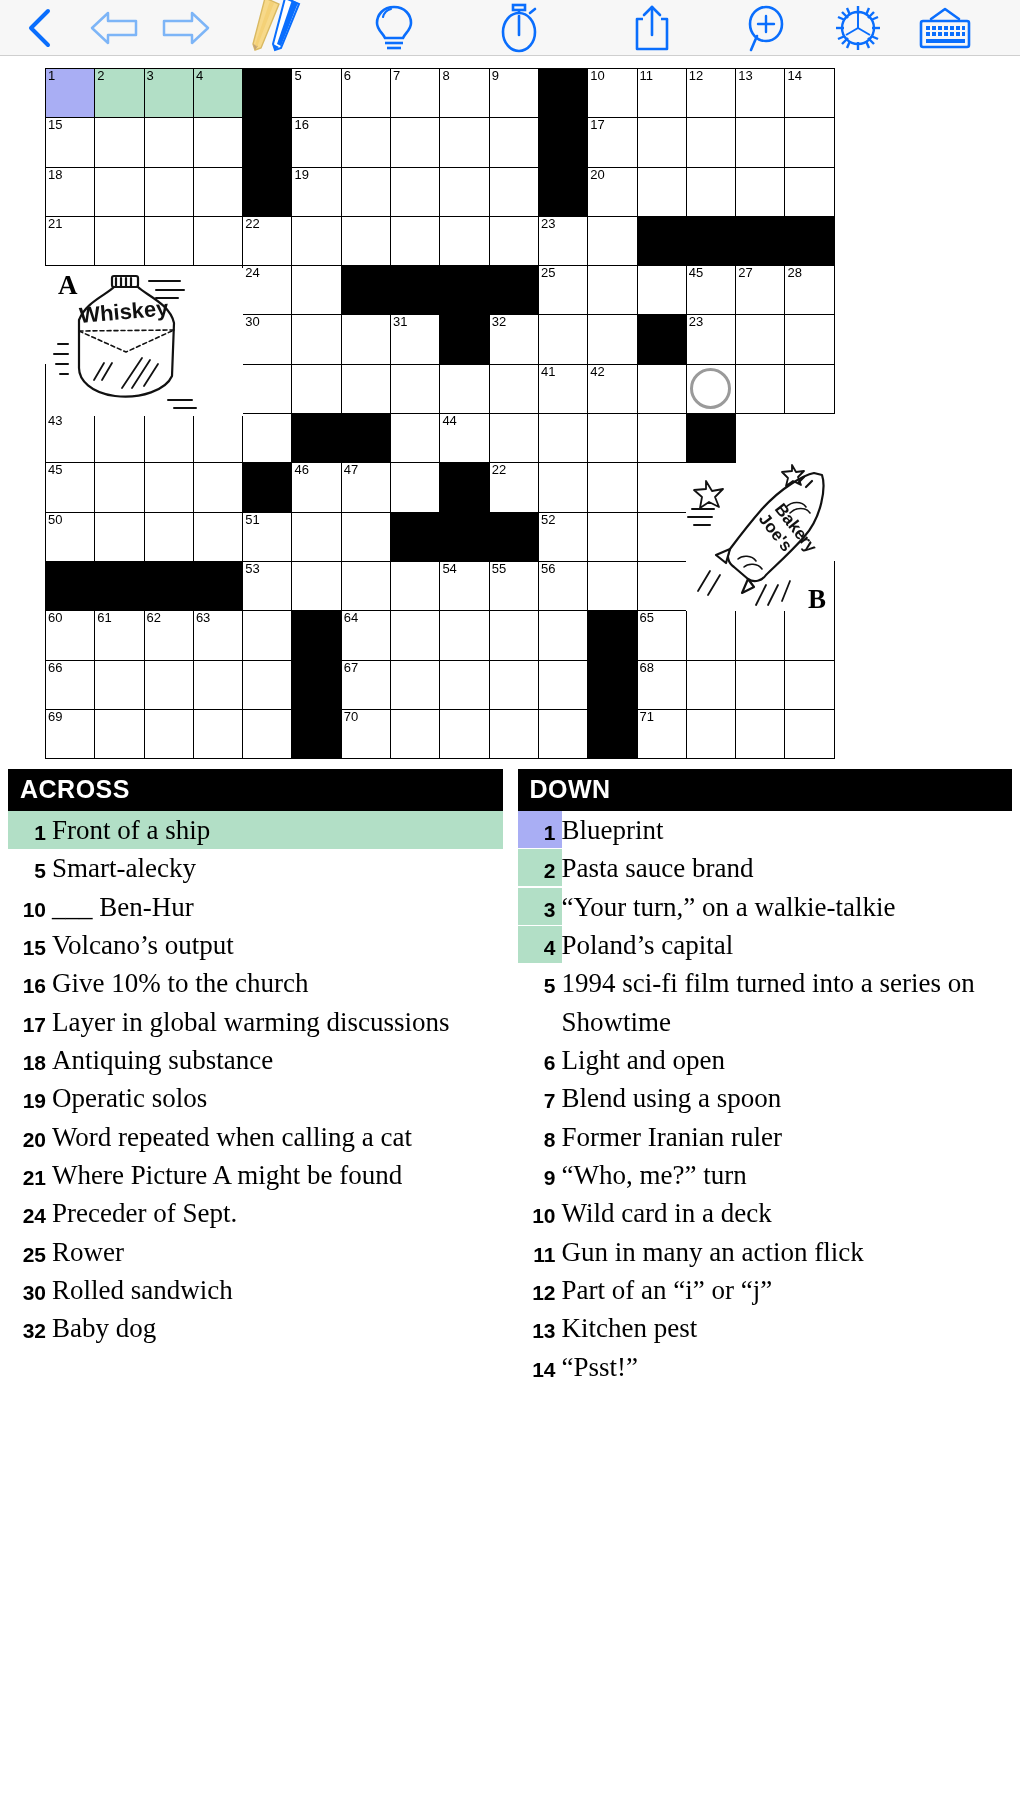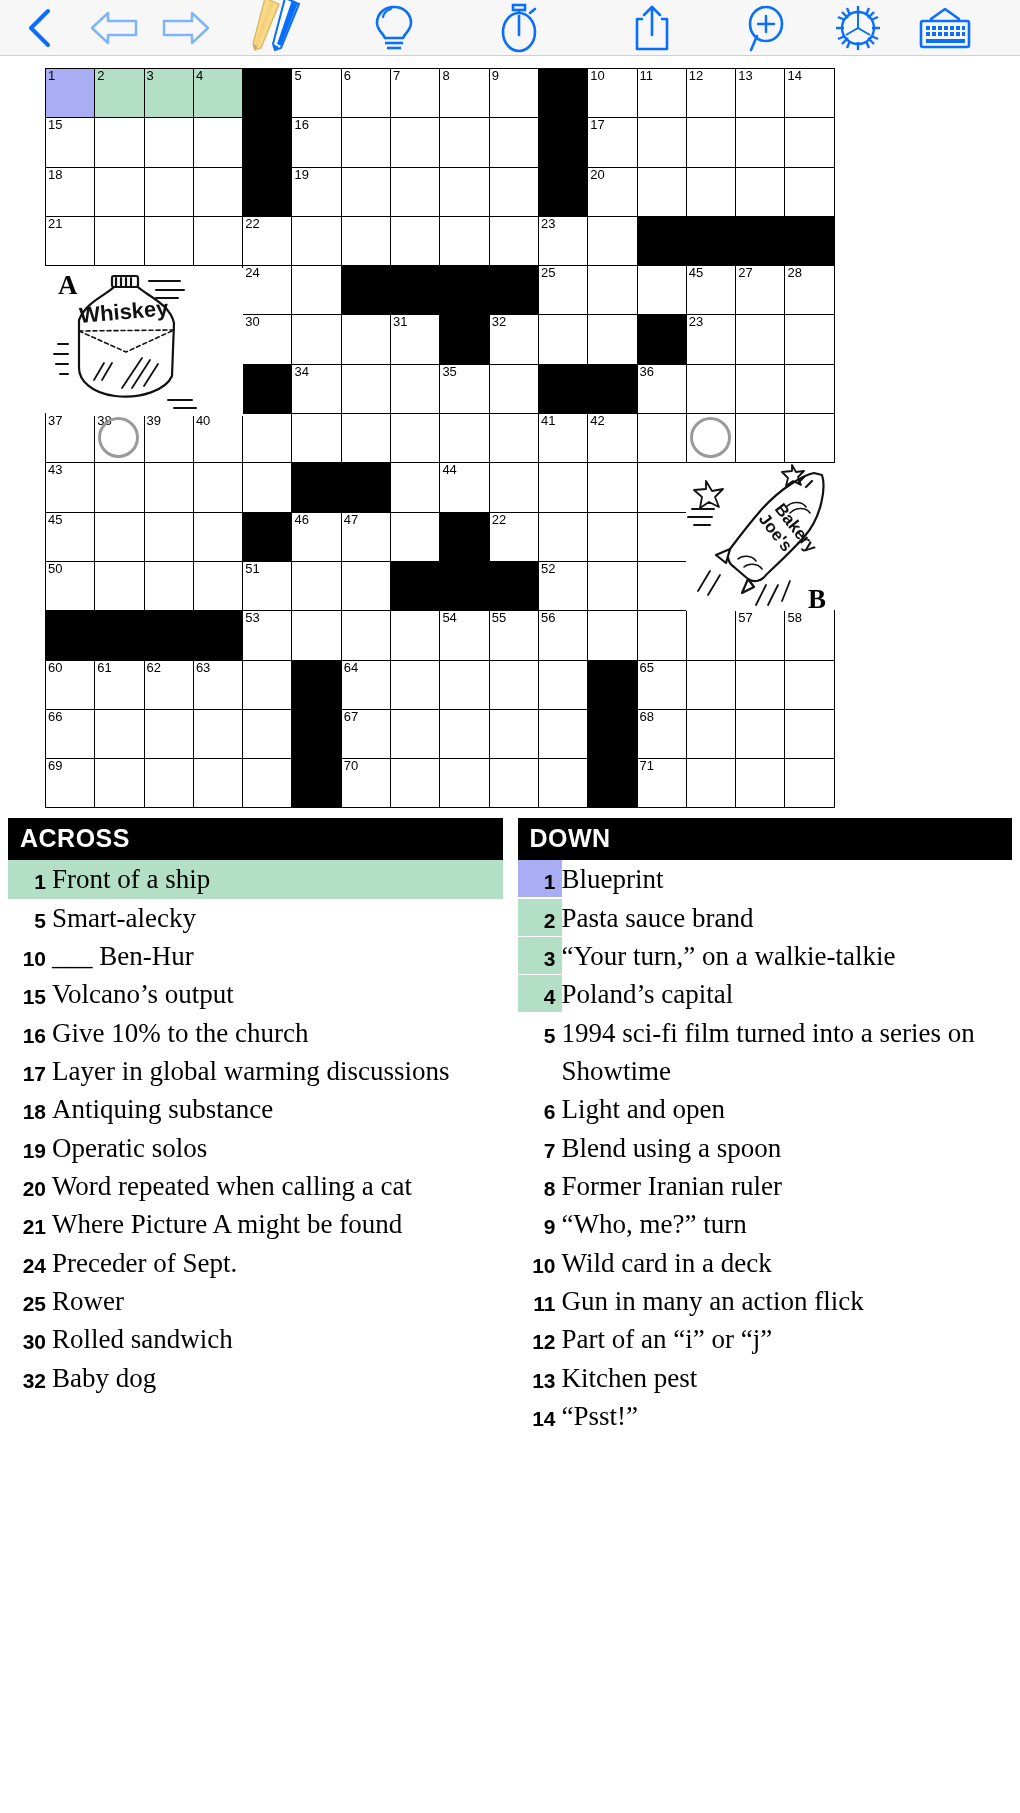--- a/index.html
+++ b/index.html
@@ -446,44 +446,20 @@
           <td class="blk"></td>
           <td>
             <span class="cnum">32</span>
           </td>
           <td></td>
           <td></td>
           <td class="blk"></td>
           <td>
             <span class="cnum">23</span>
           </td>
-          <td></td>
-          <td></td>
-        </tr>
-        <tr>
-          <td class="img"></td>
-          <td class="img"></td>
-          <td class="img"></td>
-          <td class="img"></td>
-          <td class="blk"></td>
-          <td>
-            <span class="cnum">34</span>
-          </td>
-          <td></td>
-          <td></td>
-          <td>
-            <span class="cnum">35</span>
-          </td>
-          <td></td>
-          <td class="blk"></td>
-          <td class="blk"></td>
-          <td>
-            <span class="cnum">36</span>
-          </td>
-          <td></td>
           <td></td>
           <td></td>
         </tr>
         <tr>
           <td>
             <span class="cnum">37</span>
           </td>
           <td>
             <span class="cnum">38</span>
             <span class="circ"></span>

